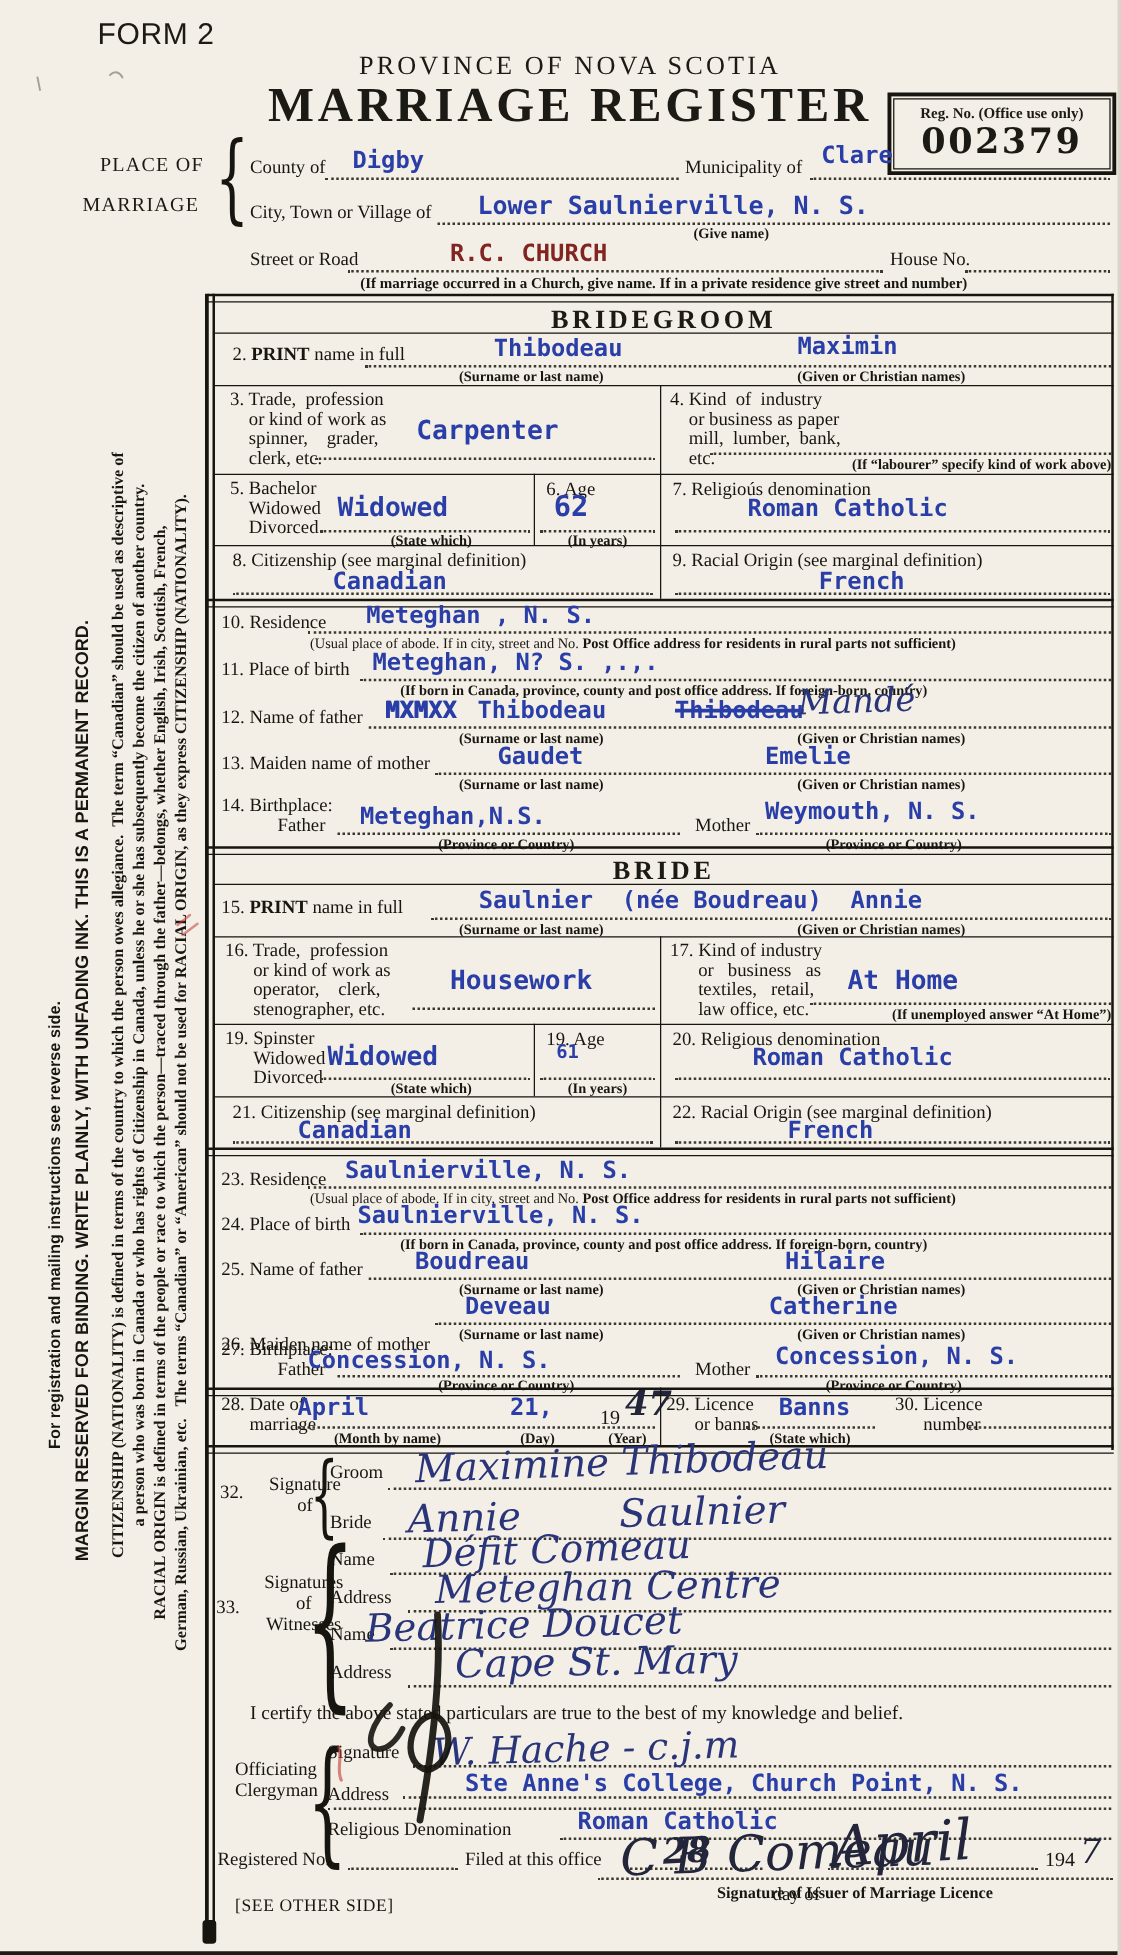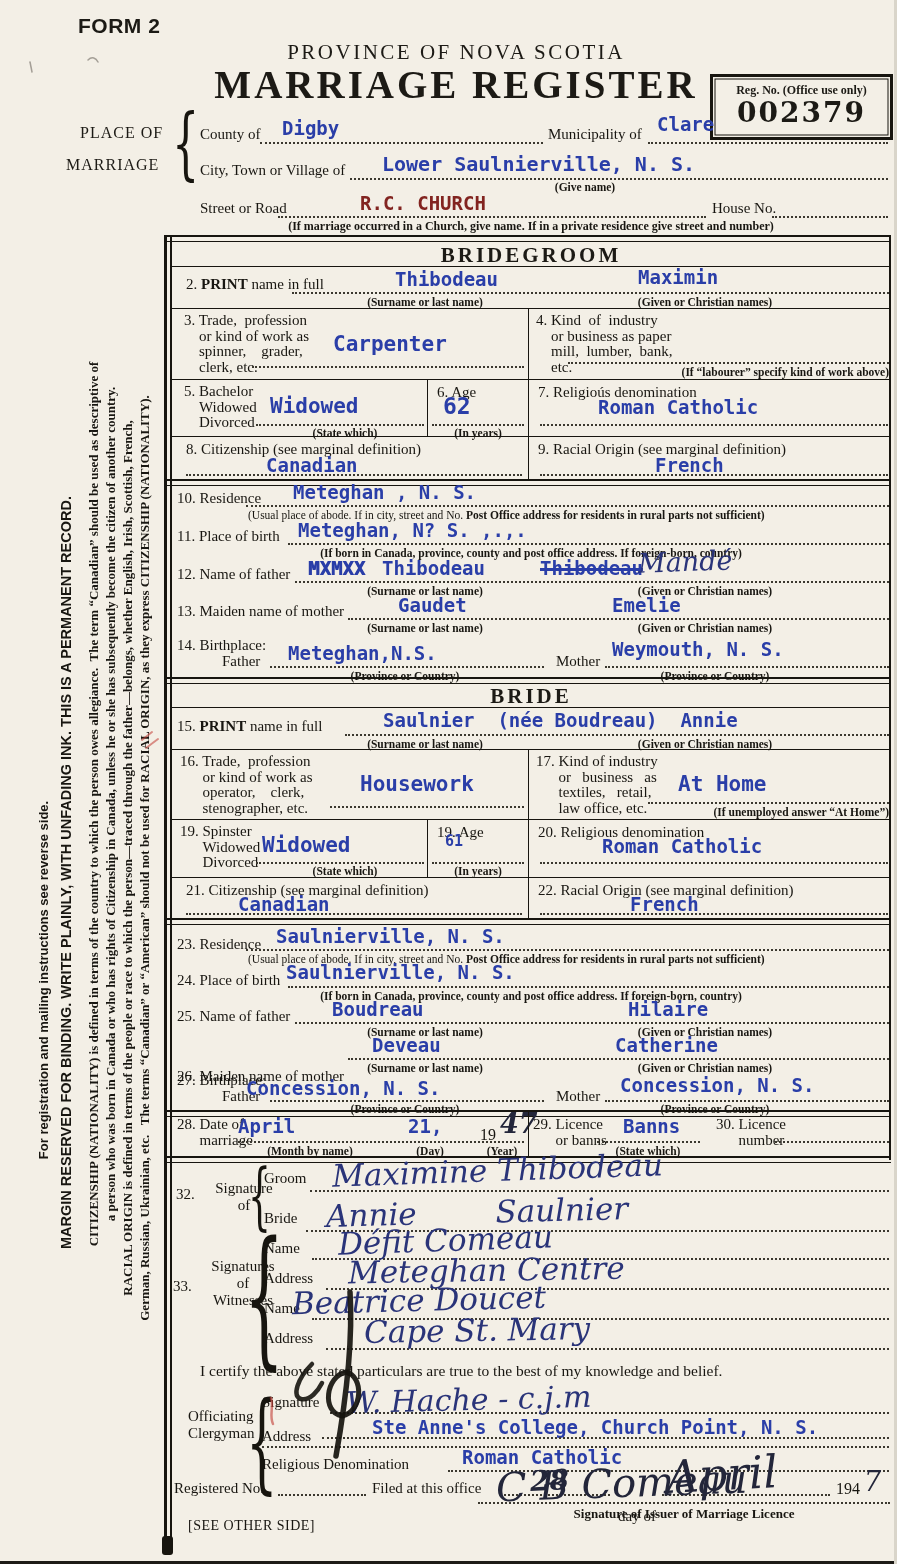--- a/index.html
+++ b/index.html
@@ -31,21 +31,21 @@
 
 <div id="paper"></div>
 
 <div class="abs rot mglbl" style="left:36px;top:1330px;width:700px;font-size:13px;text-align:center;">For registration and mailing instructions see reverse side.</div>
 <div class="abs rot mglbl" style="left:58px;top:1330px;width:915px;font-size:14.5px;text-align:center;">MARGIN RESERVED FOR BINDING.  WRITE PLAINLY, WITH UNFADING INK.  THIS IS A PERMANENT RECORD.</div>
 <div class="abs rot mgser pre" style="left:86px;top:1330px;width:1052px;font-size:13px;line-height:16.5px;text-align:center;">CITIZENSHIP (NATIONALITY) is defined in terms of the country to which the person owes allegiance.  The term “Canadian” should be used as descriptive of
 a person who was born in Canada or who has rights of Citizenship in Canada, unless he or she has subsequently become the citizen of another country.</div>
 <div class="abs rot mgser pre" style="left:120px;top:1437px;width:1158px;font-size:13px;line-height:16.5px;text-align:center;">RACIAL ORIGIN is defined in terms of the people or race to which the person—traced through the father—belongs, whether English, Irish, Scottish, French,
 German, Russian, Ukrainian, etc.   The terms “Canadian” or “American” should not be used for RACIAL ORIGIN, as they express CITIZENSHIP (NATIONALITY).</div>
 
-<div class="abs" style="left:78px;top:14px;font-family:'Liberation Sans',sans-serif;font-weight:bold;font-size:21px;letter-spacing:.5px;">FORM 2</div>
+<div class="abs" style="left:78px;top:14px;font-family:'Liberation Sans',sans-serif;font-weight:normal;font-size:24px;letter-spacing:.5px;">FORM 2</div>
 <div class="abs" style="left:171px;top:40px;width:570px;text-align:center;font-size:21px;letter-spacing:2.5px;font-weight:normal;">PROVINCE OF NOVA SCOTIA</div>
 <div class="abs" style="left:171px;top:62px;width:570px;text-align:center;font-weight:bold;font-size:39px;letter-spacing:3px;">MARRIAGE REGISTER</div>
 
 <div class="abs" style="left:710px;top:74px;width:177px;height:60px;border:3.5px solid #17150f;box-shadow:inset 0 0 0 1.5px #f3efe6, inset 0 0 0 2.5px #17150f;">
   <div style="text-align:center;font-size:12px;font-weight:bold;margin-top:6px;">Reg. No.  (Office use only)</div>
   <div style="text-align:center;font-family:'DejaVu Serif',serif;font-weight:bold;font-size:28px;letter-spacing:2px;line-height:30px;">002379</div>
 </div>
 
 <div class="abs" style="left:80px;top:124px;font-size:16px;letter-spacing:1px;text-align:center;">PLACE OF</div>
 <div class="abs" style="left:66px;top:156px;font-size:16px;letter-spacing:1px;">MARRIAGE</div>

